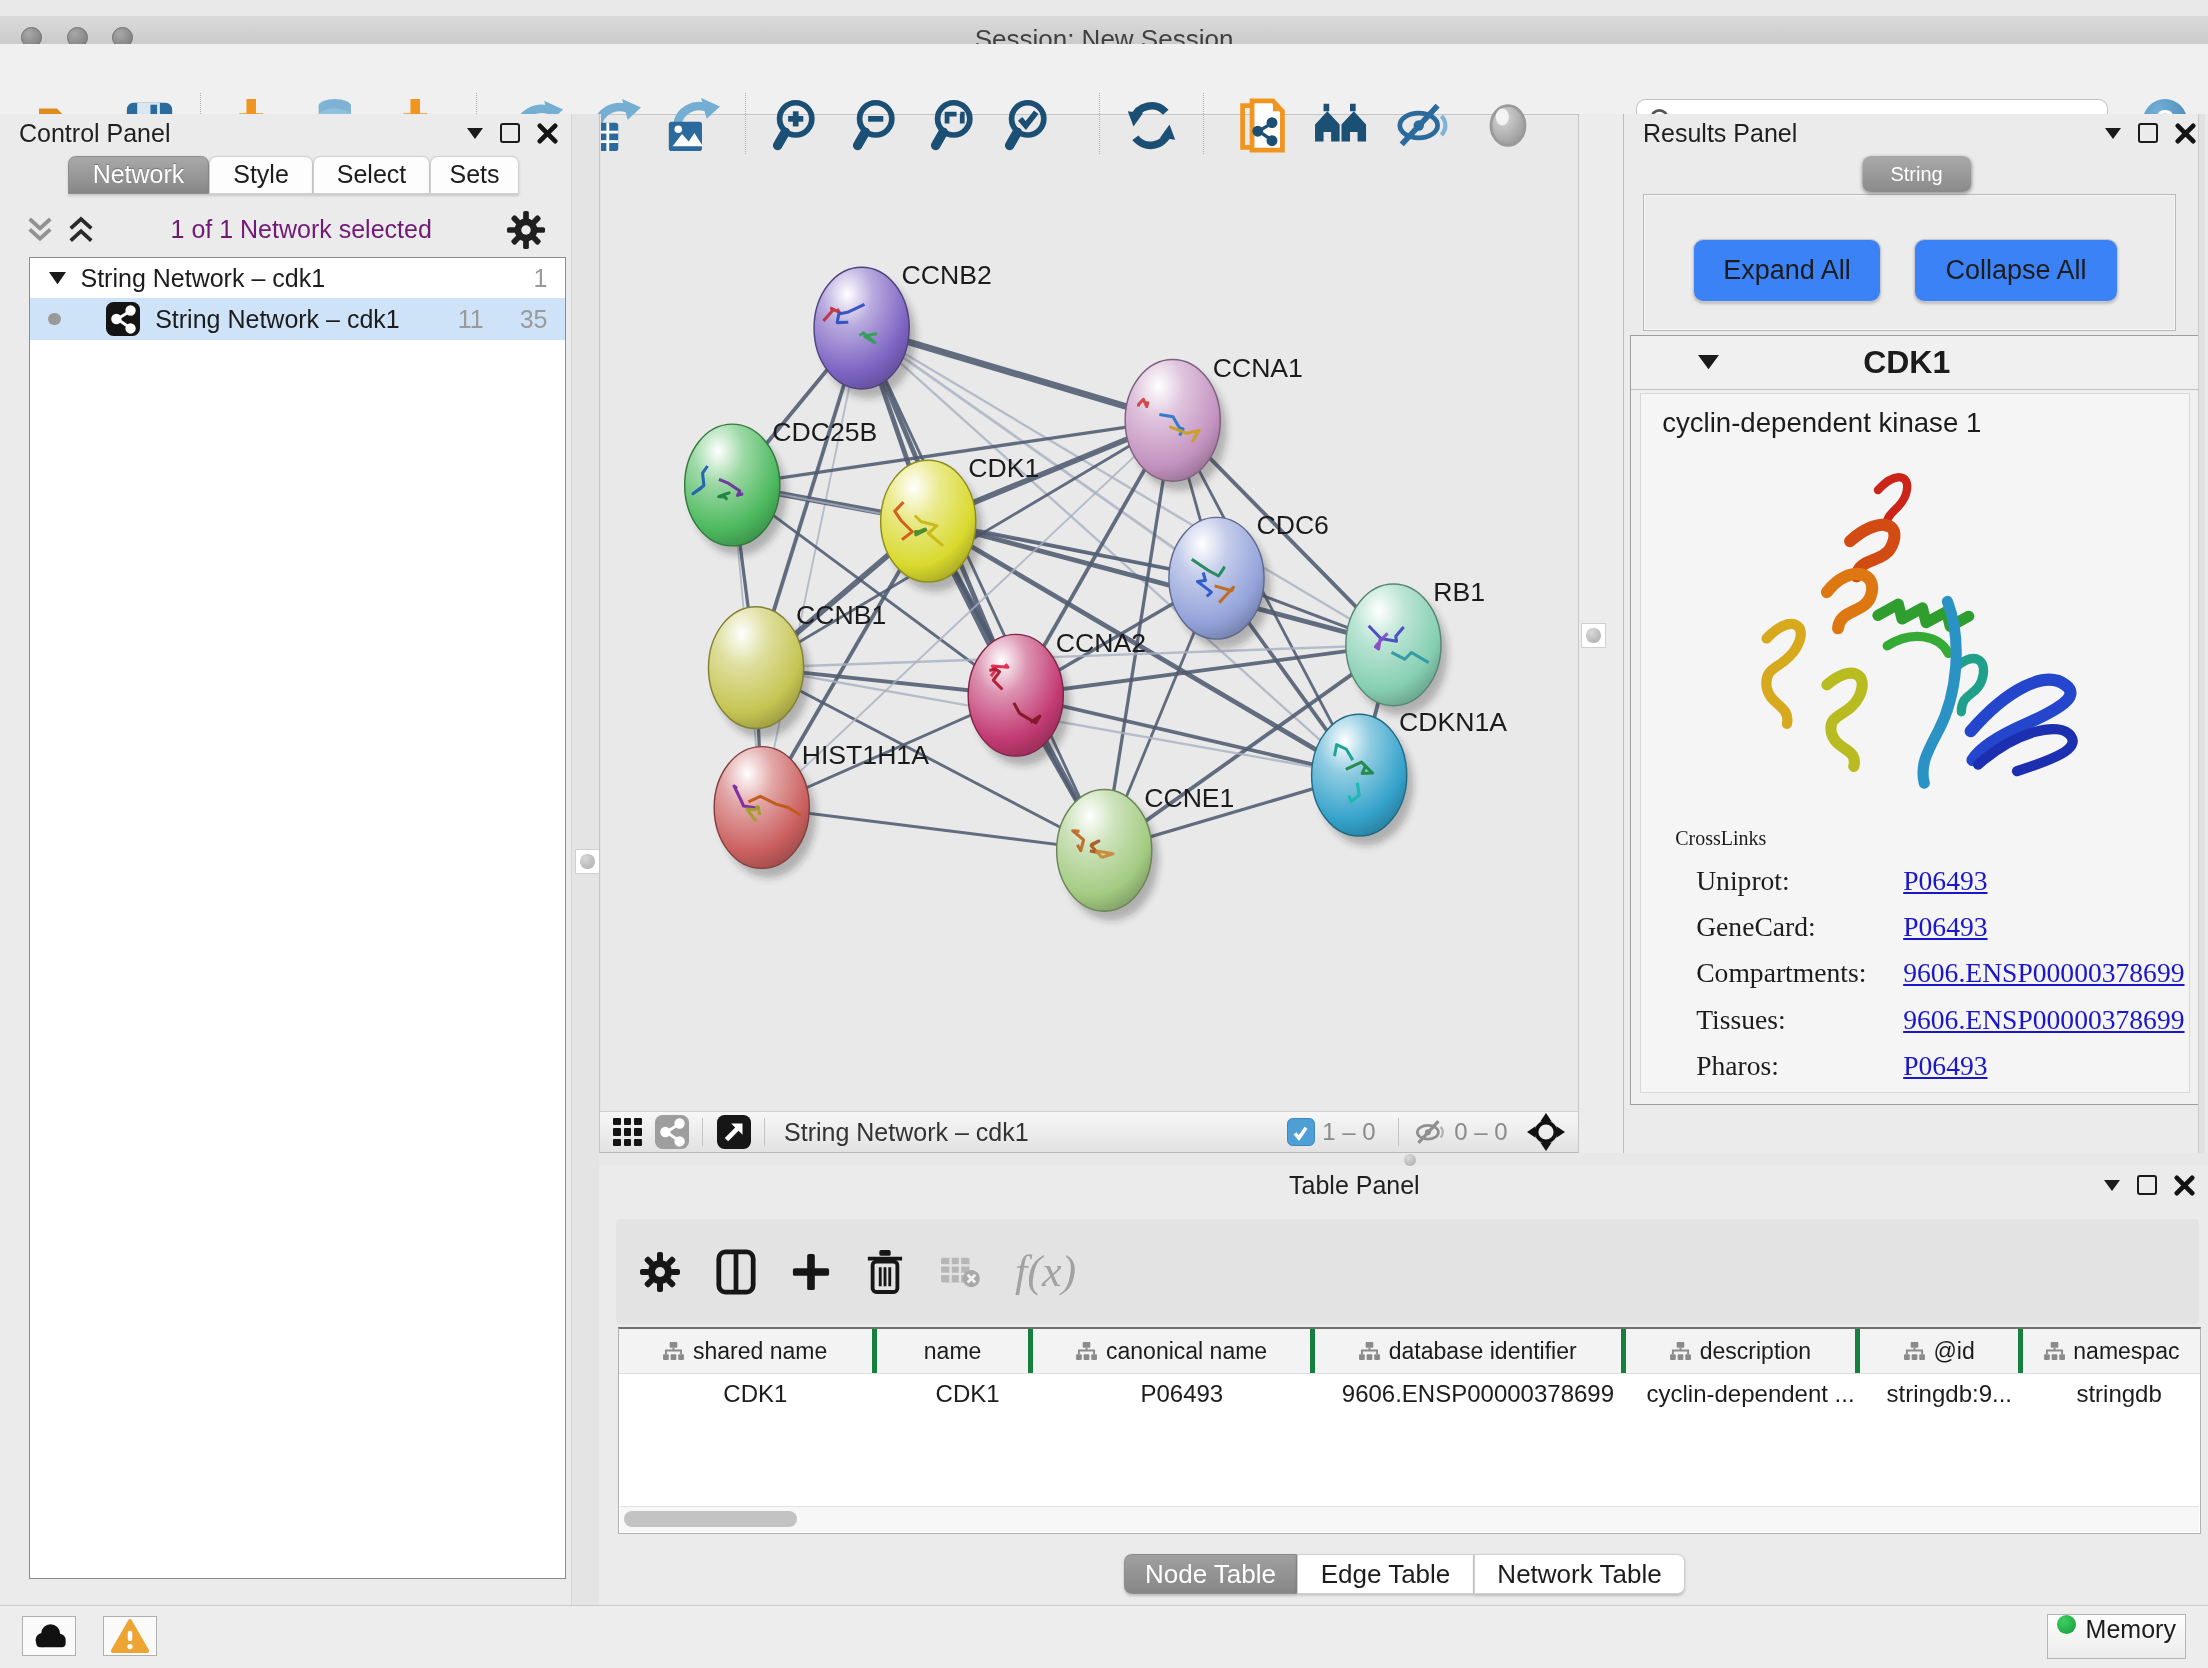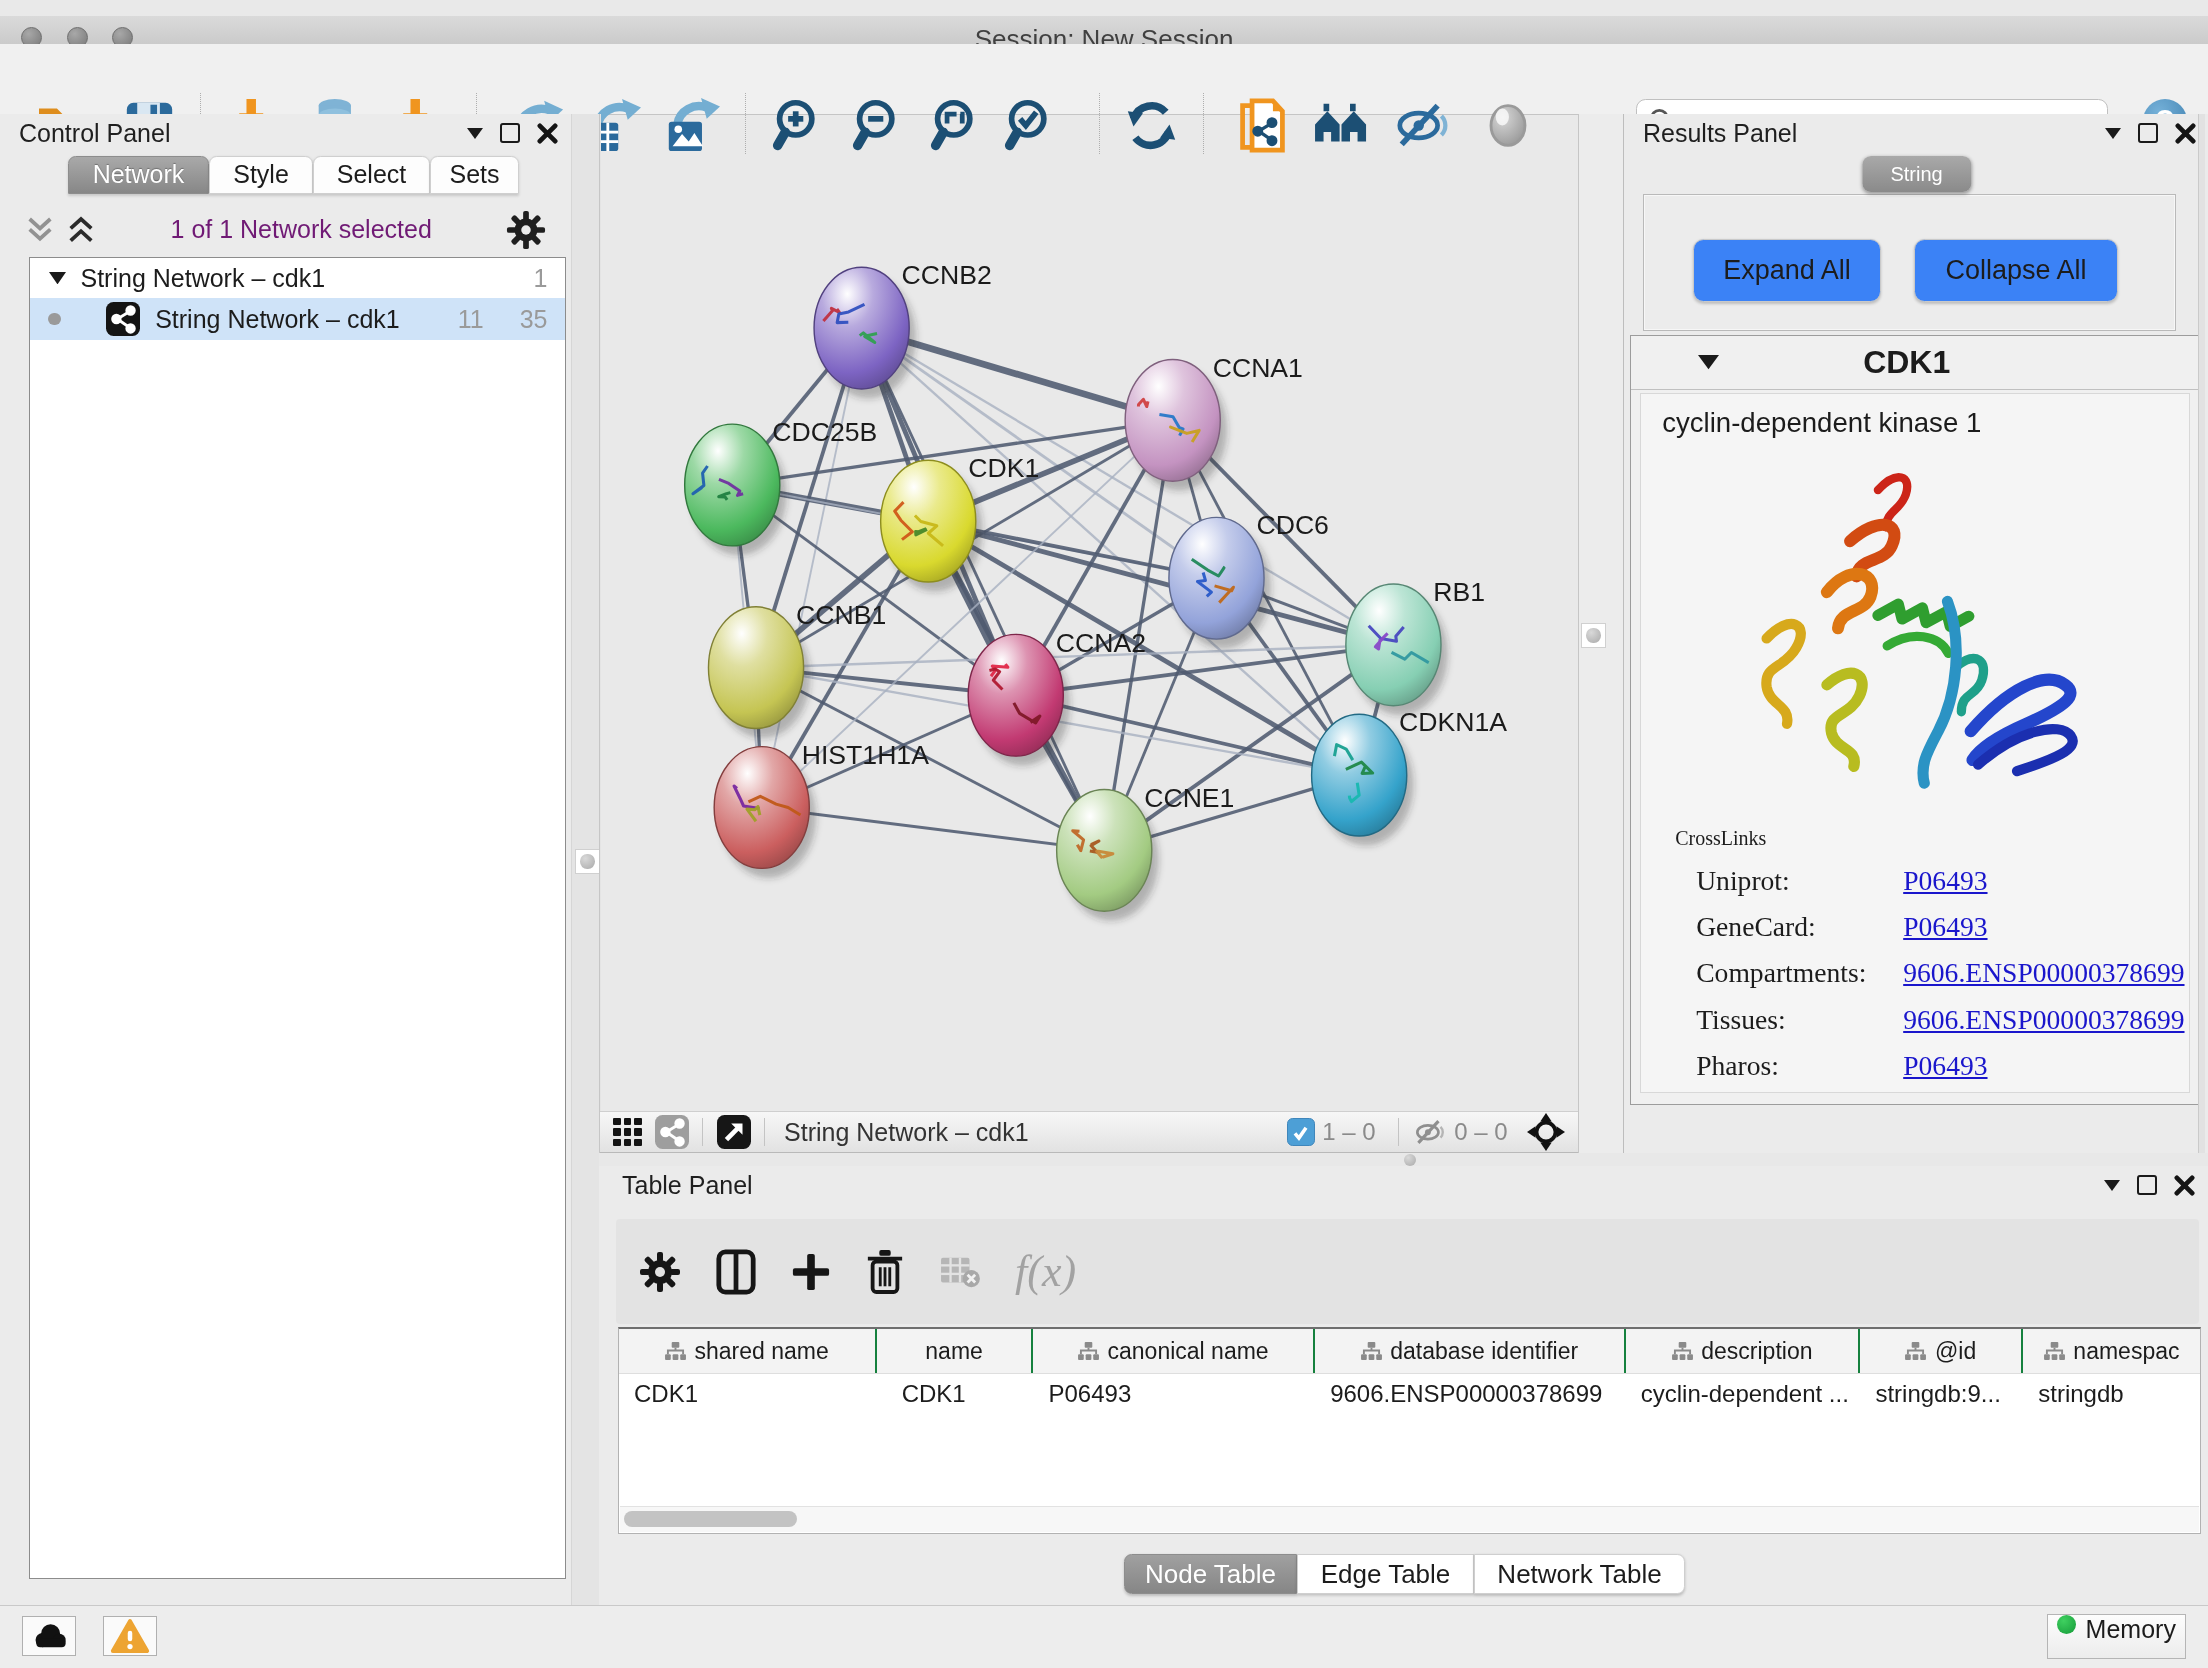--- a/index.html
+++ b/index.html
@@ -69,27 +69,27 @@
   #rp-desc{font-size:27.6px;margin:13.3px 0 0 21px;}
   #protein-wrap{margin:13.3px auto 0 auto;width:380px;height:371px;}
   #crosslinks{font-family:"Liberation Serif",serif;margin:3.8px 0 0 34px;}
   #cl-title{font-size:20px;font-weight:normal;}
   .cl-row{display:flex;font-size:27.6px;margin-top:14.3px;}
   .cl-label{width:207px;margin-left:21px;}
   .cl-link{color:#1a16cc;text-decoration:underline;}
   #results-panel::after{content:"";position:absolute;right:3.8px;top:0;bottom:0;width:6.7px;background:#e2e2e2;border-left:1px solid #cacaca;}
 
   
-  #table-panel{position:absolute;left:599px;top:1166px;width:1609px;height:439px;background:#ebebeb;}
+  #table-panel{position:absolute;left:599px;top:1166px;width:1609px;height:439px;background:#ebebeb;text-align:center;}
   #tp-toolbar{position:absolute;left:17px;top:53px;width:1583px;height:105px;background:#e3e3e3;border-radius:3.8px;display:flex;align-items:center;padding-left:23px;box-sizing:border-box;}
   #tp-toolbar .ti{margin-right:34px;display:flex;align-items:center;}
   .fx{font-family:"Liberation Serif",serif;font-style:italic;font-size:44px;color:#a2a2a2;}
   #tp-table{position:absolute;left:19px;top:161px;width:1583px;height:207px;background:#fff;border:1px solid #b2b2b2;border-top:2.9px solid #6f6f6f;box-sizing:border-box;}
   #tp-header{display:flex;height:44px;background:#f3f3f3;border-bottom:1px solid #dedede;}
-  .th{display:flex;align-items:center;justify-content:center;gap:8.6px;font-size:23px;border-right:2px solid #15803d;box-sizing:border-box;}
+  .th{display:flex;align-items:center;justify-content:center;gap:8.6px;font-size:23px;border-right:5px solid #15803d;box-sizing:border-box;}
   #tp-row{display:flex;height:40px;align-items:center;}
   .td{font-size:24px;padding-left:15px;box-sizing:border-box;white-space:nowrap;overflow:hidden;}
   .w0{width:258px;}.w1{width:157px;}.w2{width:282px;}.w3{width:311px;}.w4{width:235px;}.w5{width:163px;}.w6{width:177px;}
   #tp-hscroll{position:absolute;left:1px;right:1px;bottom:1px;height:25px;background:#f7f7f7;border-top:1px solid #e2e2e2;}
   #tp-thumb{position:absolute;left:3.8px;top:3.8px;width:173px;height:16px;background:#c3c3c3;border-radius:8.6px;}
   #tp-tabs{position:absolute;left:525px;top:388px;display:flex;height:40px;}
   .tp-tab{background:#fff;border:1px solid #cfcfcf;font-size:26px;display:flex;align-items:center;justify-content:center;box-shadow:0 1.9px 2.9px rgba(0,0,0,.2);}
   .tp-tab.active{background:linear-gradient(#a0a0a0,#868686);color:#fff;border-color:#8d8d8d;}
   .tp-tab:first-child{border-radius:7.6px 0 0 7.6px;}
   .tp-tab:last-child{border-radius:0 7.6px 7.6px 0;}

